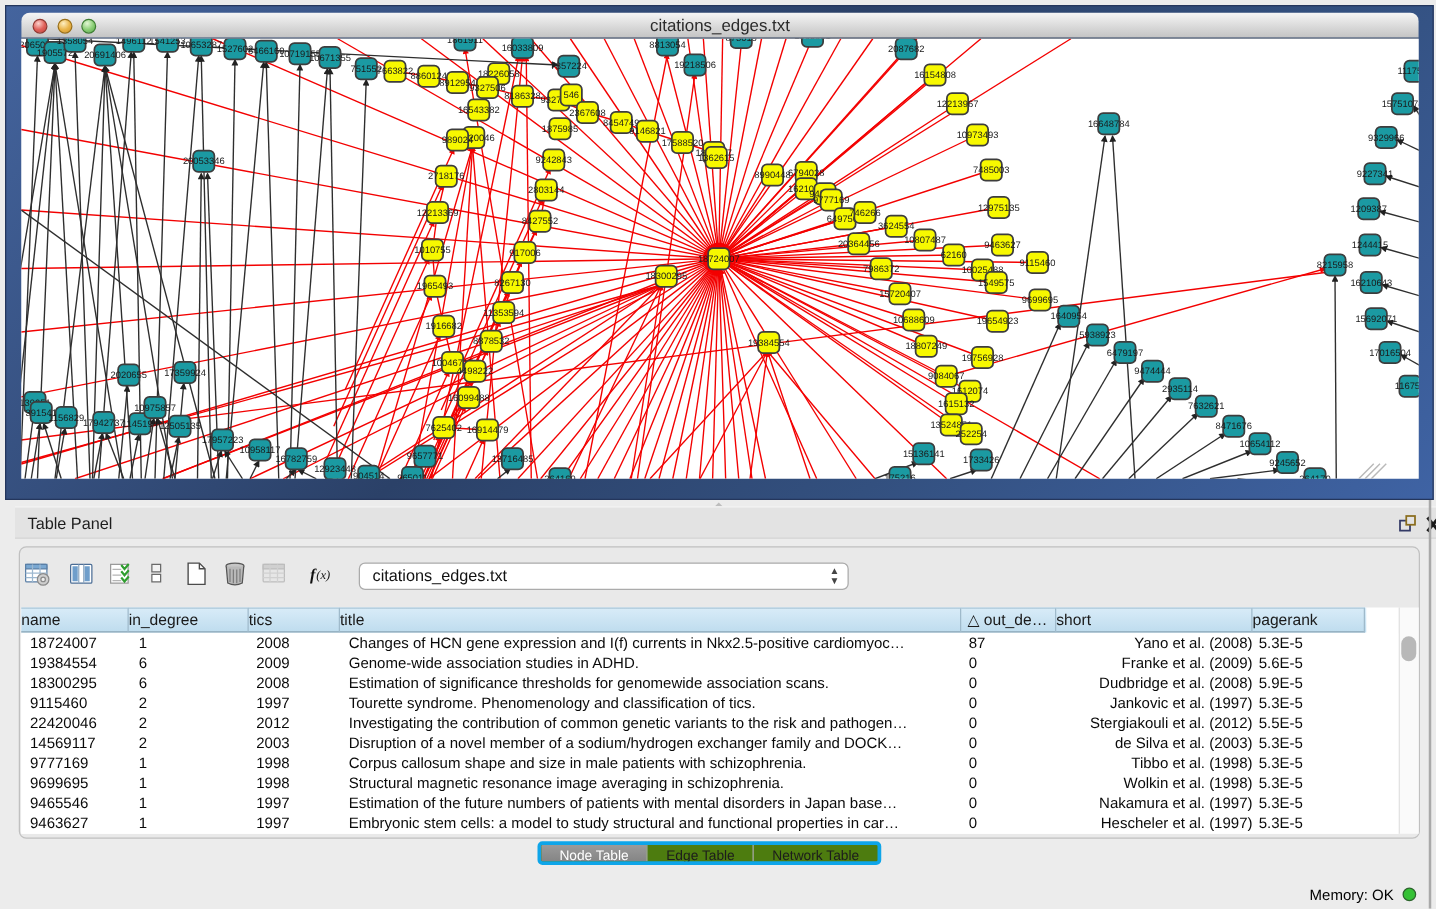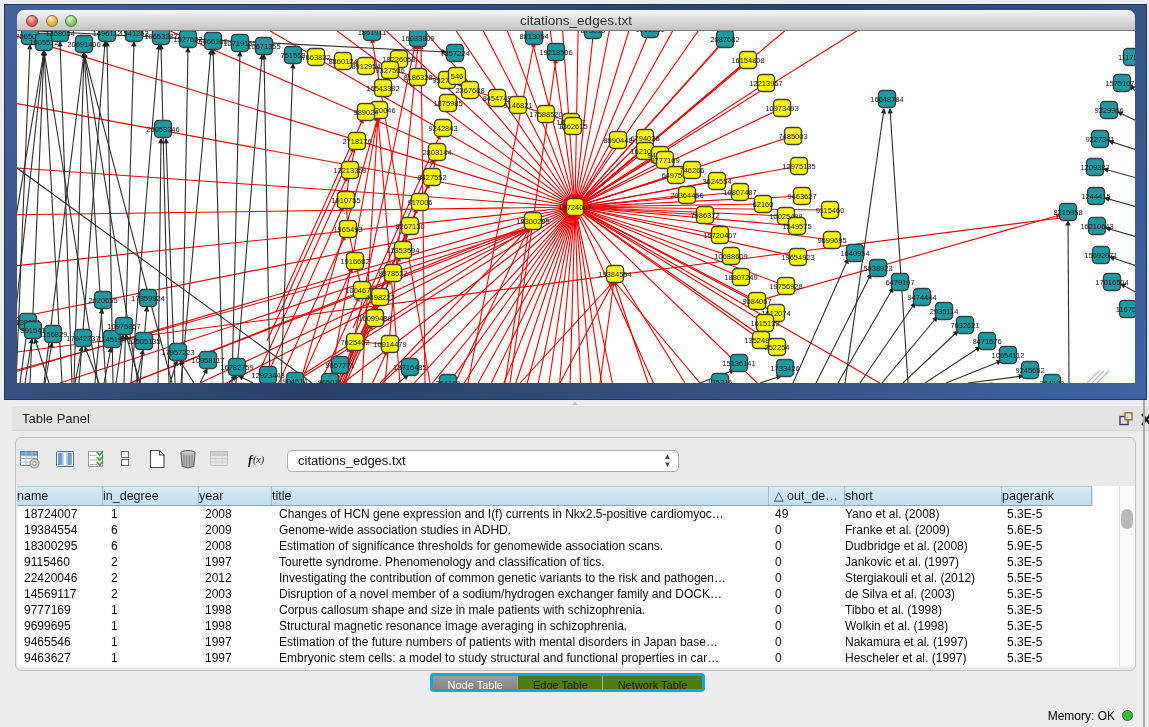--- a/index.html
+++ b/index.html
@@ -31,21 +31,21 @@
  text-align:left;line-height:19px;overflow:hidden;white-space:nowrap}
 .tbody{position:absolute;left:17px;top:507px;width:1102px;height:160px;background:#fff}
 .tbl-bg{position:absolute;left:17px;top:486px;width:1102px;height:181px;background:#fff}
 .tr{display:flex;height:16px;font-size:12px;color:#0a0a0a;white-space:nowrap}
 .tr div{overflow:hidden}
 .c0{width:86px;padding-left:7px}
 .c1{width:96px;padding-left:8px}
 .c2{width:73px;padding-left:6px}
 .c3{width:497px;padding-left:7px}
 .c4{width:76px;padding-left:6px}
-.c5{width:157px;text-align:left}
+.c5{width:157px;text-align:right}
 .c6{width:91px;padding-left:5px}
 .sbar{position:absolute;left:1119px;top:486px;width:16px;height:181px;background:#fafafa;
  border-left:1px solid #e3e3e3}
 .sthumb{position:absolute;left:1121px;top:509px;width:12px;height:20px;background:#b8b8b8;border-radius:6px}
 .tabs{position:absolute;left:430px;top:673px;height:19px;display:flex;font-size:11px;
  border:3px solid #0ea5e9;border-radius:4px;overflow:hidden;background:#4d7c0f}
 .tabs div{padding:0 14.5px;line-height:18px;color:#1c1c1c;border-right:1px solid #a8a8a8}
 .tabs div:last-child{border-right:none}
 .tabs .sel{background:linear-gradient(#9a9a9a,#858585);color:#fff}
 .mem{position:absolute;right:34px;top:709px;font-size:12px;color:#000000}
@@ -638,33 +638,33 @@
  </g>
 
  <text x="228" y="16" font-family="Liberation Serif, serif" font-style="italic" font-weight="bold" font-size="13" fill="#111">f</text>
  <text x="233" y="15" font-family="Liberation Serif, serif" font-style="italic" font-size="10" fill="#111">(x)</text>
 </svg>
 <div class="combo">citations_edges.txt<div class="arr">▲<br>▼</div></div>
 <div class="tbl-bg"></div>
 <div class="thead">
     <div style="width:86px">name</div>
     <div style="width:96px">in_degree</div>
-    <div style="width:73px">year</div>
+    <div style="width:73px">tics</div>
     <div style="width:497px">title</div>
     <div style="width:76px;text-align:left;padding-left:5px">△ out_de…</div>
     <div style="width:157px">short</div>
     <div style="width:90px">pagerank</div>
   </div>
 <div class="tbody">
 <div class="tr">
       <div class="c0">18724007</div>
       <div class="c1">1</div>
       <div class="c2">2008</div>
       <div class="c3">Changes of HCN gene expression and I(f) currents in Nkx2.5-positive cardiomyoc…</div>
-      <div class="c4">49</div>
+      <div class="c4">87</div>
       <div class="c5">Yano et al. (2008)</div>
       <div class="c6">5.3E-5</div>
     </div>
 <div class="tr">
       <div class="c0">19384554</div>
       <div class="c1">6</div>
       <div class="c2">2009</div>
       <div class="c3">Genome-wide association studies in ADHD.</div>
       <div class="c4">0</div>
       <div class="c5">Franke et al. (2009)</div>

